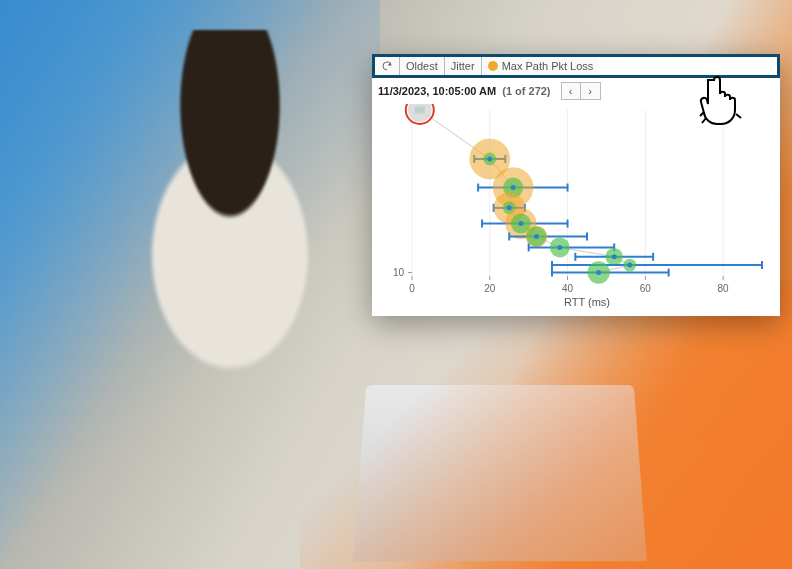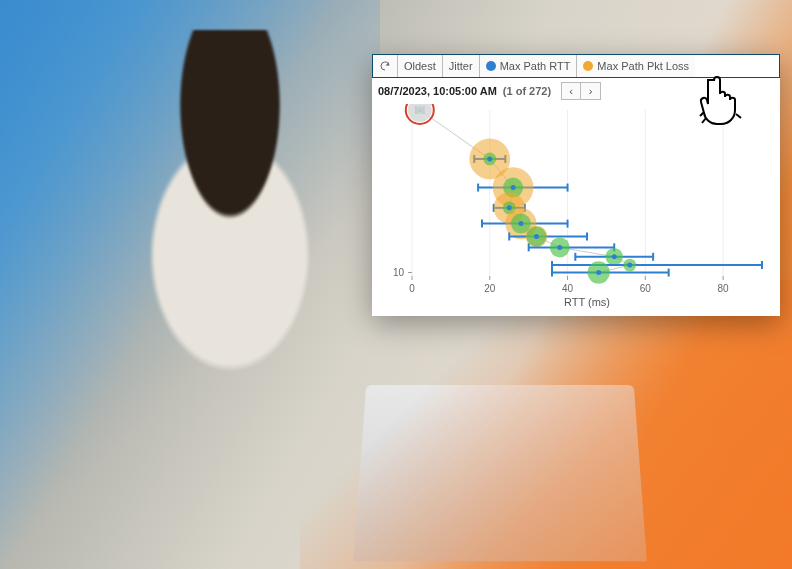--- a/index.html
+++ b/index.html
@@ -39,21 +39,21 @@
     right: 12px;
     width: 408px;
     height: 262px;
     background: #ffffff;
     box-shadow: 0 8px 28px rgba(0,0,0,0.35);
   }
 
   .toolbar {
     display: flex;
     align-items: stretch;
-    border: 1px solid #0c4a6e;
+    border: 3px solid #0c4a6e;
     height: 24px;
     font-size: 11px;
     color: #555;
   }
   .tb-btn {
     display: flex; align-items: center; justify-content: center;
     padding: 0 6px;
     border-right: 1px solid #bbb;
     background: #fafafa;
     cursor: pointer;
@@ -109,31 +109,27 @@
   <div class="toolbar">
     <div class="tb-btn">
       <svg class="refresh-svg" viewBox="0 0 24 24">
         <path fill="none" stroke="#666" stroke-width="2" d="M20 11A8 8 0 1 0 12 20"></path>
         <path fill="#666" d="M20 4v7h-7z"></path>
       </svg>
     </div>
     <div class="tb-btn">Oldest</div>
     <div class="tb-btn">Jitter</div>
     <div class="tb-btn legend">
-      <span class="legend-dot" style="background:#2f7fd1"></span>
-      <span>Max Path RTT</span>
-    </div>
-    <div class="tb-btn legend">
       <span class="legend-dot" style="background:#f0a830"></span>
       <span>Max Path Pkt Loss</span>
     </div>
   </div>
 
   <div class="subbar">
-    <span class="ts">08/7/2023, 10:05:00 AM</span>
+    <span class="ts">11/3/2023, 10:05:00 AM</span>
     <span class="pos">(1 of 272)</span>
     <div class="nav-group">
       <div class="nav-btn">‹</div>
       <div class="nav-btn">›</div>
     </div>
   </div>
 
   <div class="plot-wrap">
     <svg class="plot-svg" viewBox="0 0 408 208">
       <g id="plot-g">

